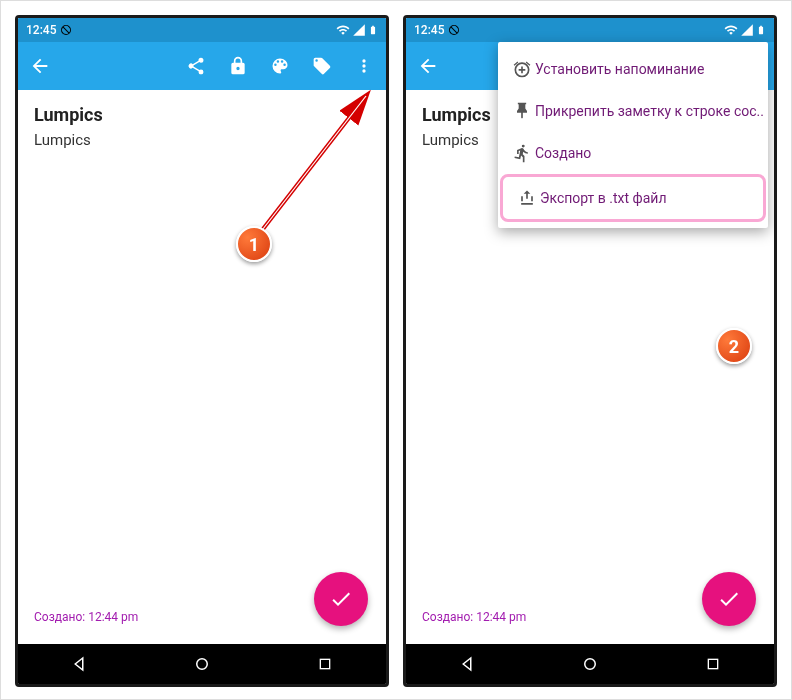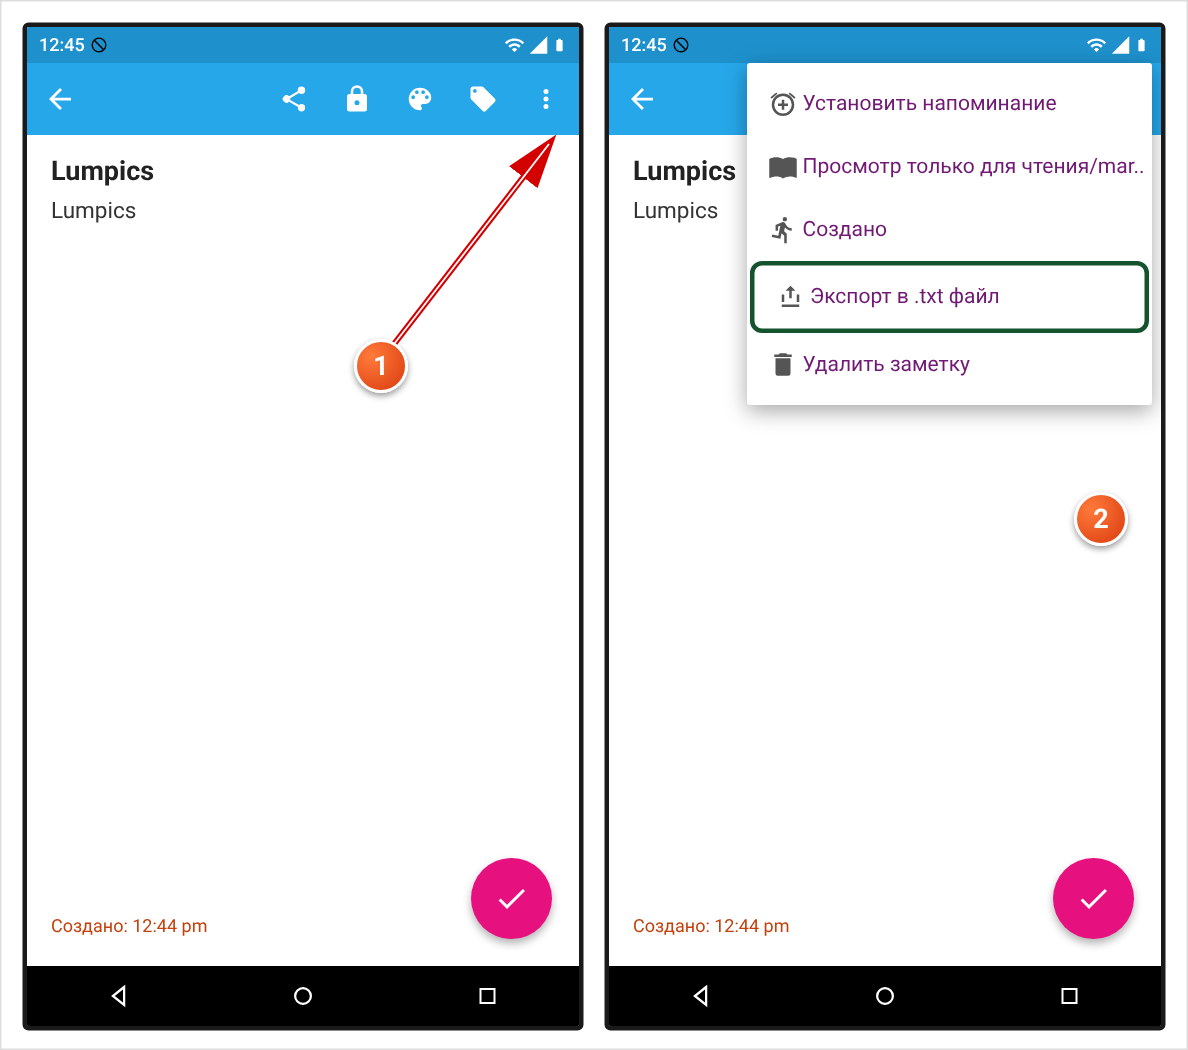--- a/index.html
+++ b/index.html
@@ -59,21 +59,21 @@
     color: #333;
     position: relative;
   }
   .note-title { font-size: 18px; font-weight: 700; color: #222; margin-bottom: 6px; }
   .note-body { font-size: 15px; color: #333; }
   .created {
     position: absolute;
     bottom: 60px;
     left: 16px;
     font-size: 12px;
-    color: #c2410c;
+    color: #a21caf;
   }
   .fab {
     position: absolute;
     right: 18px;
     bottom: 58px;
     width: 54px;
     height: 54px;
     border-radius: 50%;
     background: #e6117e;
     display: flex;
@@ -108,21 +108,21 @@
     align-items: center;
     gap: 3px;
     padding: 11px 14px;
     font-size: 14px;
     color: #701a75;
     cursor: pointer;
     white-space: nowrap;
   }
   .menu-item svg { fill: #555; flex-shrink: 0; width: 20px; height: 20px; }
   .menu-item.highlight {
-    border: 3px solid #14532d;
+    border: 3px solid #f9a8d4;
     border-radius: 8px;
     margin: 0 2px;
   }
   
   .badge {
     position: absolute;
     width: 36px;
     height: 36px;
     border-radius: 50%;
     background: radial-gradient(circle at 30% 30%, #ff7a3a, #d93b0e);
@@ -290,42 +290,36 @@
 
     <div class="menu">
       <div class="menu-item">
         <svg viewBox="0 0 24 24">
             <path d="M13 9h-2v3H8v2h3v3h2v-3h3v-2h-3V9zm9-2l-4.6-3.86-.93 1.1L21.07 8.1 22 7zM7.53 4.24l-.93-1.1L2 7l.93 1.1 4.6-3.86zM12 4a9 9 0 100 18 9 9 0 000-18zm0 16a7 7 0 110-14 7 7 0 010 14z"></path>
           </svg>
         <span>Установить напоминание</span>
       </div>
       <div class="menu-item">
         <svg viewBox="0 0 24 24">
-            <path d="M21 5c-1.11-.35-2.33-.5-3.5-.5-1.95 0-4.05.4-5.5 1.5-1.45-1.1-3.55-1.5-5.5-1.5S2.45 4.9 1 6v14.65c0 .25.25.5.5.5.1 0 .15-.05.25-.05C3.1 20.45 5.05 20 6.5 20c1.95 0 4.05.4 5.5 1.5 1.35-.85 3.8-1.5 5.5-1.5 1.65 0 3.35.3 4.75 1.05.1.05.15.05.25.05.25 0 .5-.25.5-.5V6c-.6-.45-1.25-.75-2-1z"></path>
-          </svg>
-        <span>Просмотр только для чтения/mar..</span>
+            <path d="M16 9V4h1V2H7v2h1v5l-2 3v2h5v6l1 1 1-1v-6h5v-2l-2-3z"></path>
+          </svg>
+        <span>Прикрепить заметку к строке сос..</span>
       </div>
       <div class="menu-item">
         <svg viewBox="0 0 24 24">
             <path d="M13.49 5.48a1.75 1.75 0 100-3.5 1.75 1.75 0 000 3.5zM9.89 19.38l1-4.4 2.1 2v6h2v-7.5l-2.1-2 .6-3a7.3 7.3 0 005.5 2.5v-2c-1.85 0-3.45-1-4.35-2.45l-.95-1.6A2.11 2.11 0 0012 6c-.25 0-.5.05-.75.15l-5.2 2.2v4.7h2v-3.4l1.8-.7-1.6 8.1-4.9-1-.4 2 6.94 1.33z"></path>
           </svg>
         <span>Создано</span>
       </div>
       <div class="menu-item highlight">
         <svg viewBox="0 0 24 24">
             <path d="M12 3l4 4h-3v6h-2V7H8l4-4zM5 18v2h14v-2H5zm0-8h2v6H5v-6zm12 0h2v6h-2v-6z"></path>
           </svg>
         <span>Экспорт в .txt файл</span>
       </div>
-      <div class="menu-item">
-        <svg viewBox="0 0 24 24">
-            <path d="M6 19a2 2 0 002 2h8a2 2 0 002-2V7H6v12zM19 4h-3.5l-1-1h-5l-1 1H5v2h14V4z"></path>
-          </svg>
-        <span>Удалить заметку</span>
-      </div>
     </div>
 
     <div class="badge" style="right:22px; top:310px;">2</div>
 
     <div class="nav-bar">
       <div class="icon-btn">
           <svg width="18" height="18" viewBox="0 0 24 24">
             <path d="M17 4l-10 8 10 8z" fill="none" stroke="#fff" stroke-width="2"></path>
           </svg>
         </div>

